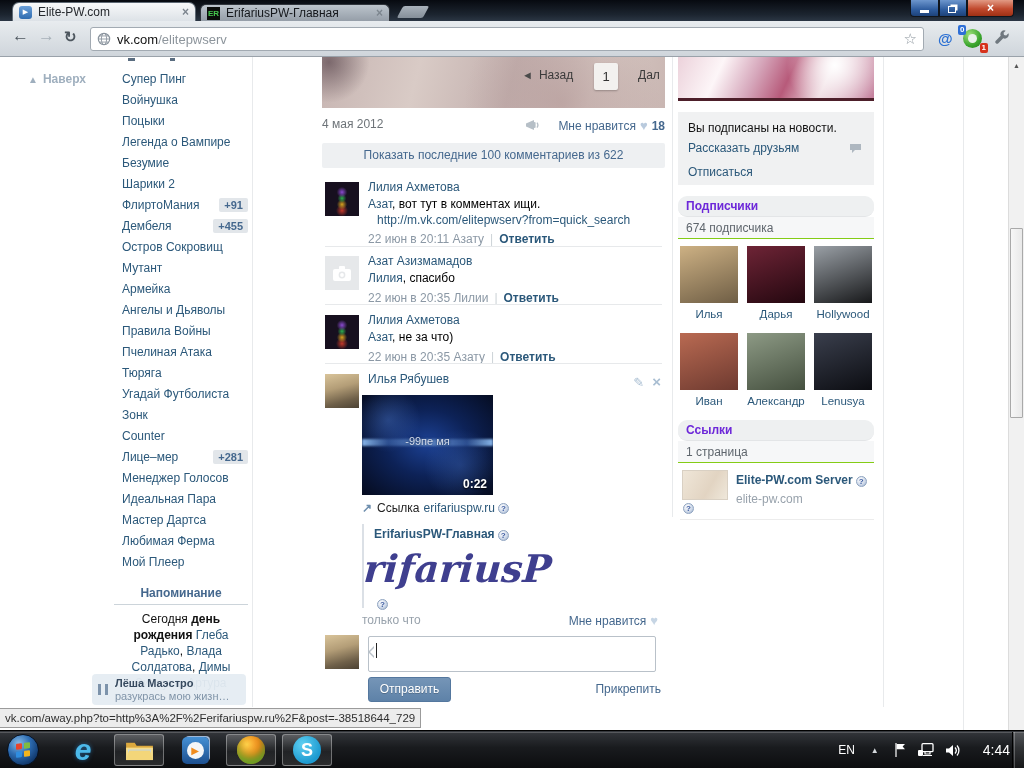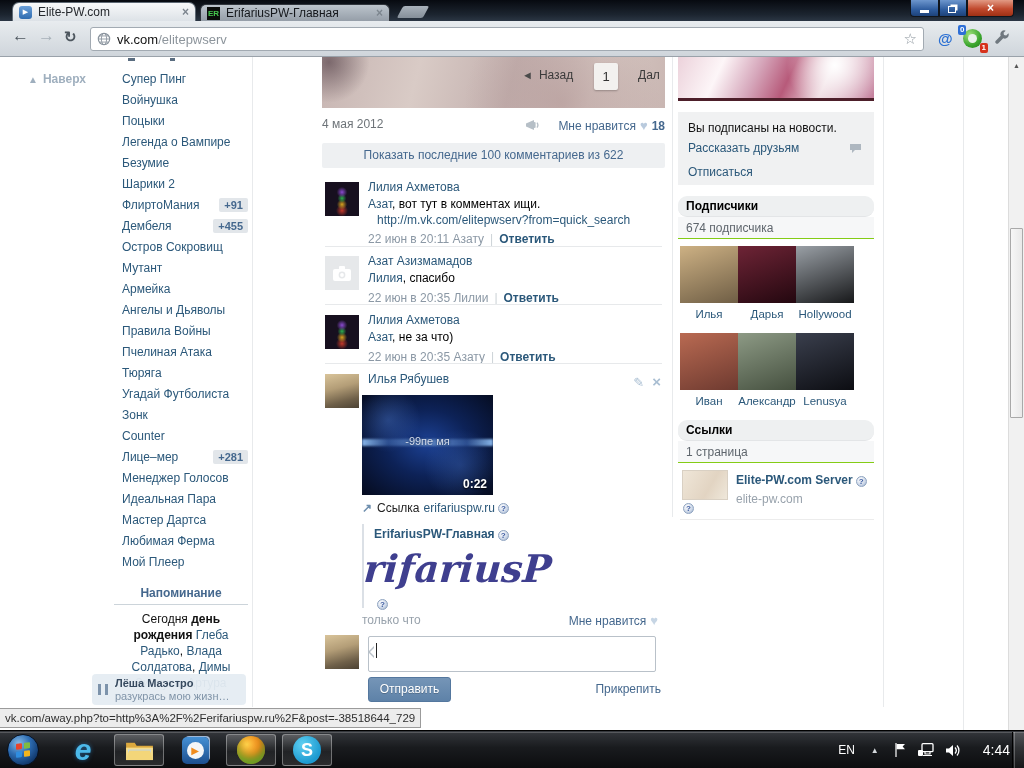--- a/index.html
+++ b/index.html
@@ -165,25 +165,25 @@
   
   .promo-img{position:absolute;left:678px;top:0;width:196px;height:44px;border-bottom:3px solid #4d1f2a;
     background:radial-gradient(circle at 80% 20%,#fff 0,transparent 30%),
                linear-gradient(115deg,#ecd2db 0%,#fdf6f8 22%,#d6a7bb 40%,#b75a7a 56%,#ecd5dc 74%,#c47f9c 100%);}
   .sub-box{position:absolute;left:678px;top:55px;width:196px;height:73px;background:#f0f1f2;padding:9px 10px;}
   .sub-status{font-size:12px;color:#111;}
   .sub-tell{font-size:12px;color:#2b587a;margin-top:6px;display:flex;align-items:center;gap:44px;}
   .sub-tell svg{margin-left:6px;}
   .sub-unsub{font-size:12px;color:#2b587a;margin-top:10px;display:block;}
   .sec-head{position:absolute;left:678px;width:196px;height:21px;background:#eef0f1;border-bottom:1px solid #e3e5e7;
-            font-size:12px;font-weight:bold;color:#000000;line-height:21px;padding-left:8px;border-radius:9px;}
+            font-size:12px;font-weight:bold;color:#6d28d9;line-height:21px;padding-left:8px;border-radius:9px;}
   .sec-count{position:absolute;left:678px;width:196px;height:22px;background:#f6f7f8;border-bottom:1px solid #84cc16;
              font-size:12px;color:#5f666d;line-height:22px;padding-left:8px;}
   .subs-grid{position:absolute;left:680px;top:189px;width:194px;display:flex;flex-wrap:wrap;}
-  .sub-cell{width:58px;margin-bottom:13px;}
+  .sub-cell{width:58px;margin-right:9px;margin-bottom:13px;}
   .sub-cell:nth-child(3n){margin-right:0;}
   .sub-avatar{width:58px;height:57px;}
   .sub-name{margin-top:5px;text-align:center;font-size:11.5px;color:#2b587a;white-space:nowrap;}
   .link-item{position:absolute;left:680px;top:410px;width:194px;height:53px;border-bottom:1px solid #ececec;}
   .link-thumb{position:absolute;left:2px;top:3px;width:46px;height:30px;border:1px solid #d9d0c3;
               background:linear-gradient(120deg,#efe6d8,#e2d4c2 60%,#efe8db);}
   .link-thumb-badge{position:absolute;left:0px;top:36px;}
   .link-info{position:absolute;left:56px;top:3px;}
   .link-title{font-size:12px;font-weight:bold;color:#2b587a;}
   .link-url{font-size:12px;color:#98a2ac;margin-top:4px;}

